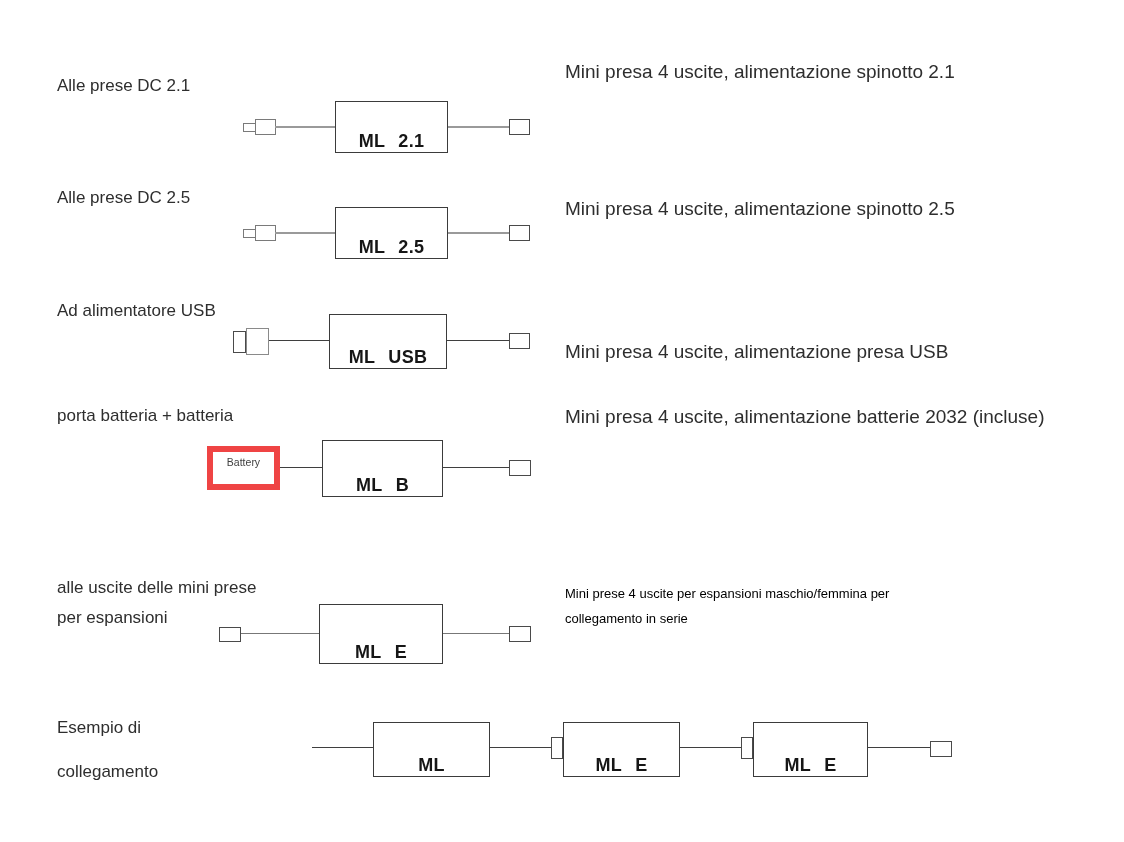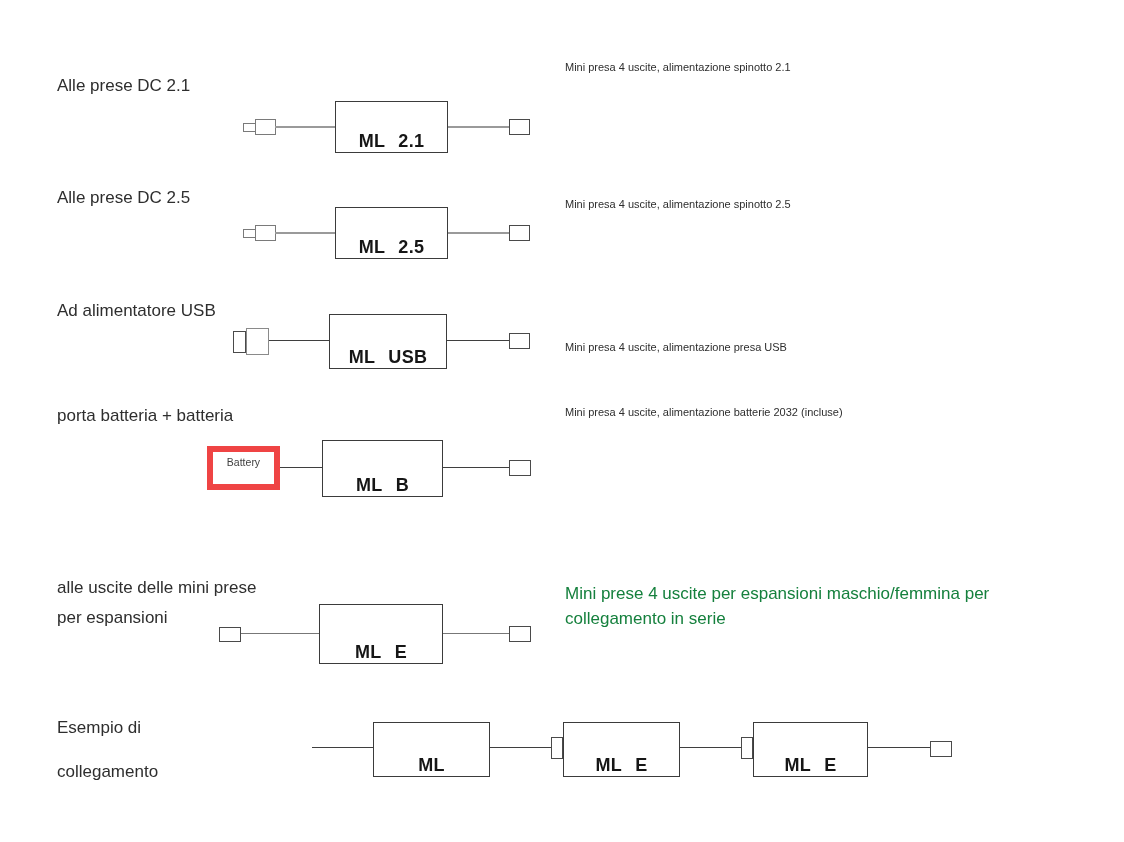--- a/index.html
+++ b/index.html
@@ -11,27 +11,27 @@
     color:#2e2e2e;
     overflow:hidden;
   }
   .abs{position:absolute;}
   .label{
     font-size:17px;
     color:#2e2e2e;
     white-space:nowrap;
   }
   .desc{
-    font-size:11px;
+    font-size:19px;
     color:#2e2e2e;
     white-space:nowrap;
   }
   .desc-block{
-    font-size:17px;
-    color:#15803d;
+    font-size:13px;
+    color:#000000;
     line-height:25px;
   }
   .module{
     border:1.5px solid #3b3b3b;
     background:#ffffff;
     display:flex;align-items:flex-end;justify-content:center;
     box-sizing:border-box;
   }
   .module .lbl{
     font-weight:bold;

